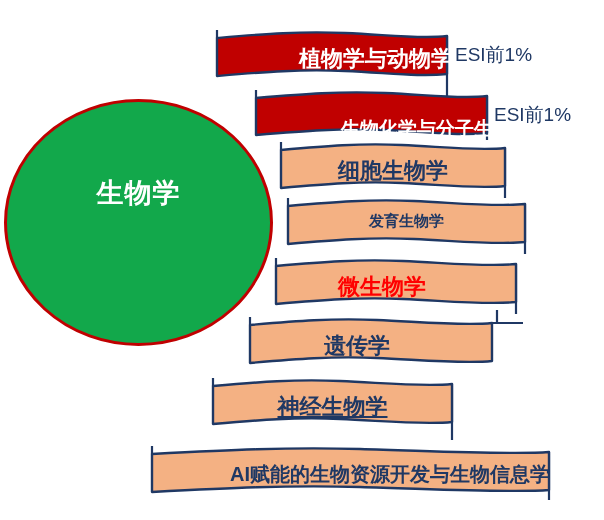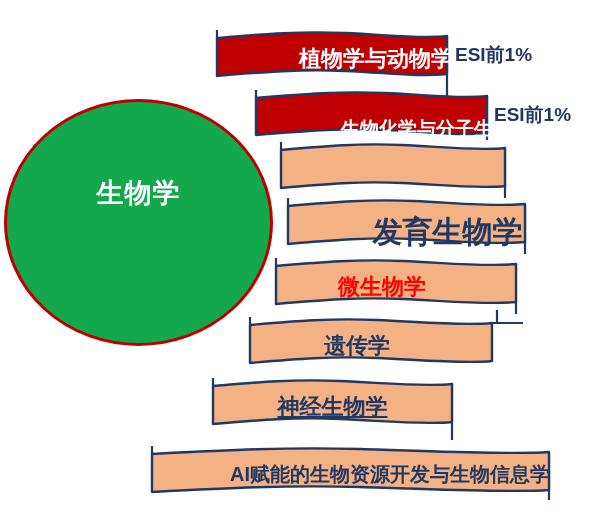--- a/index.html
+++ b/index.html
@@ -42,21 +42,21 @@
     text-align: center;
     font-weight: bold;
     white-space: nowrap;
     pointer-events: none;
   }
   .lbl-navy { color: #1F3864; }
   .lbl-white { color: #ffffff; padding-left: 44px; }
   .lbl-red { color: #FF0000; }
   .esi-label {
     position: absolute;
-    font-weight: bold;
+    font-weight: normal;
     font-size: 19px;
     color: #1F3864;
     white-space: nowrap;
     letter-spacing: 0px;
   }
 </style>
 </head>
 <body>
 
 <div id="stage">
@@ -156,22 +156,23 @@
   </svg>
 
   <div class="circle-label">
     <div>生物学</div>
   </div>
 
   <div class="banner-label lbl-white" style="left:217px; top:44px; width:230px; font-size:22px;">植物学与动物学</div>
 
   <div class="banner-label lbl-white" style="left:256px; top:116px; width:272px; font-size:19px;">生物化学与分子生物学</div>
 
+  <div class="banner-label lbl-navy" style="left:281px; top:156px; width:224px; font-size:22px;">细胞生物学</div>
 
-  <div class="banner-label lbl-navy" style="left:288px; top:212px; width:237px; font-size:30px;margin-left:41px;">发育生物学</div>
+  <div class="banner-label lbl-navy" style="left:288px; top:212px; width:237px; font-size:15px;">发育生物学</div>
 
   <div class="banner-label lbl-red" style="left:276px; top:272px; width:212px; font-size:22px;">微生物学</div>
 
   <div class="banner-label lbl-navy" style="left:250px; top:331px; width:214px; font-size:22px;">遗传学</div>
 
   <div class="banner-label lbl-navy" style="left:213px; top:392px; width:239px; font-size:22px;text-decoration:underline;">神经生物学</div>
 
   <div class="banner-label lbl-navy" style="left:152px; top:461px; width:476px; font-size:20px;">AI赋能的生物资源开发与生物信息学</div>
 
   <div class="esi-label" style="left:455px; top:42px;">ESI前1%</div>

